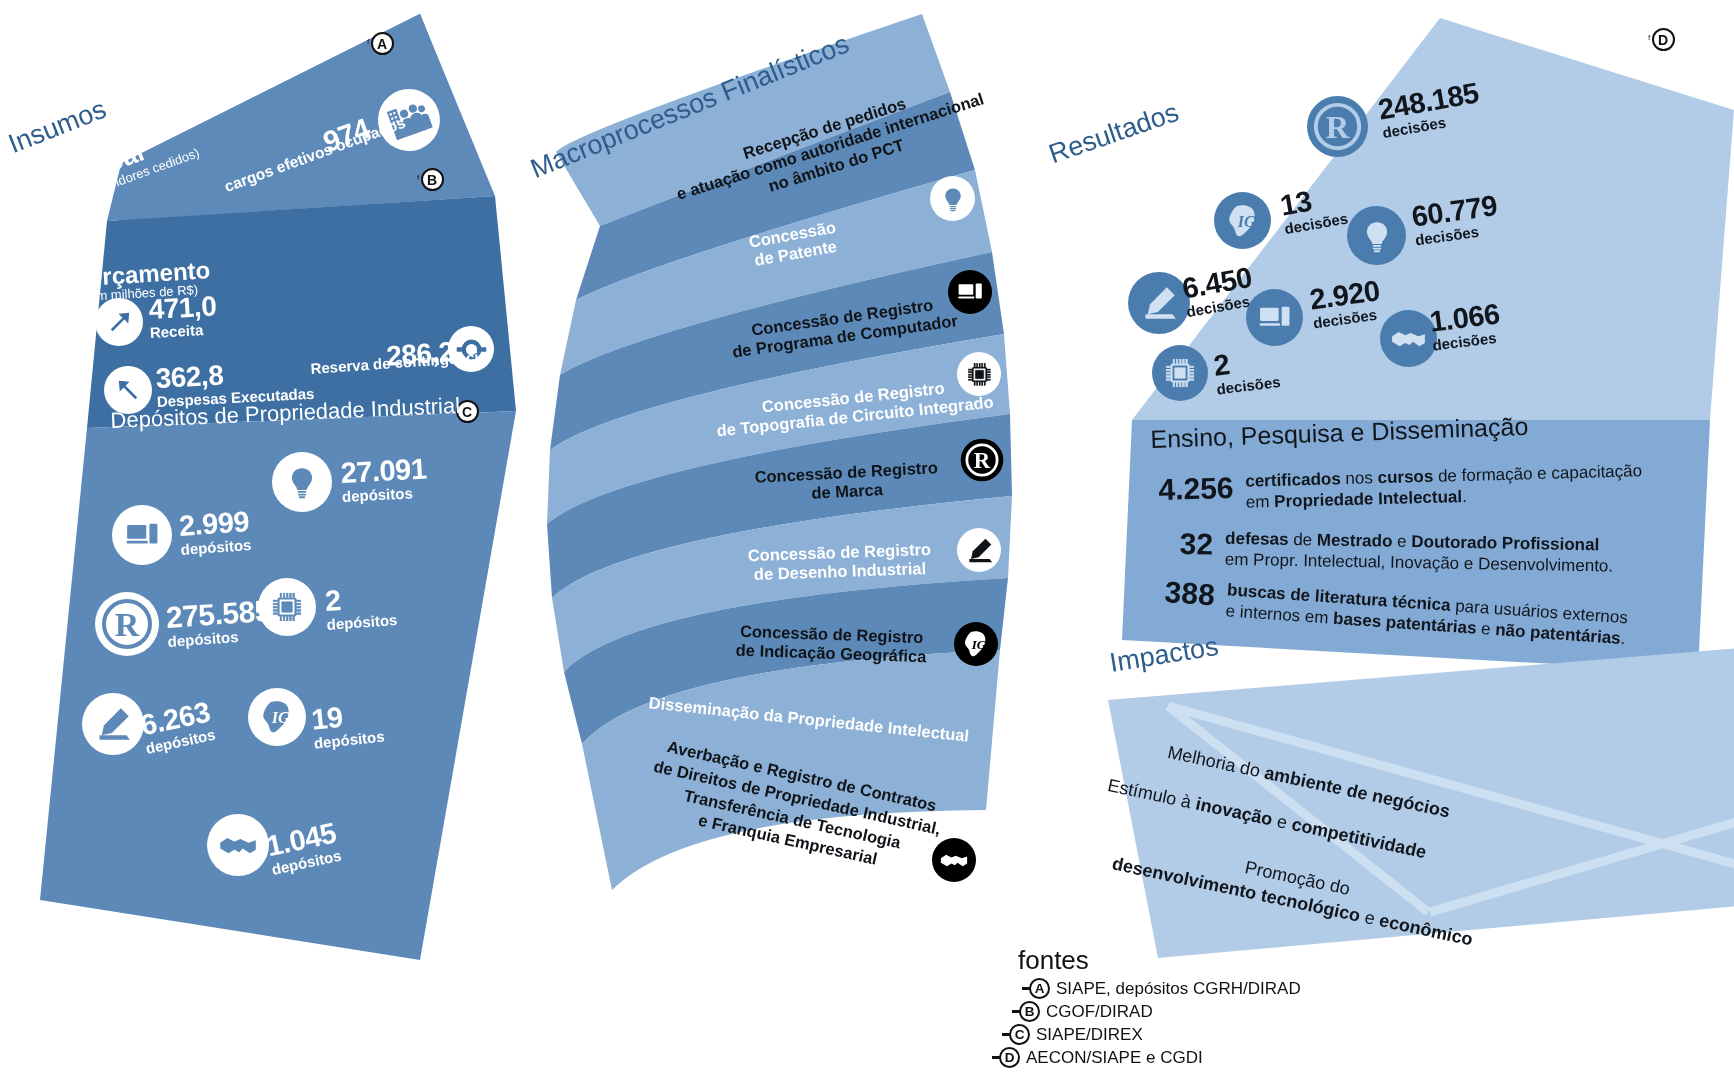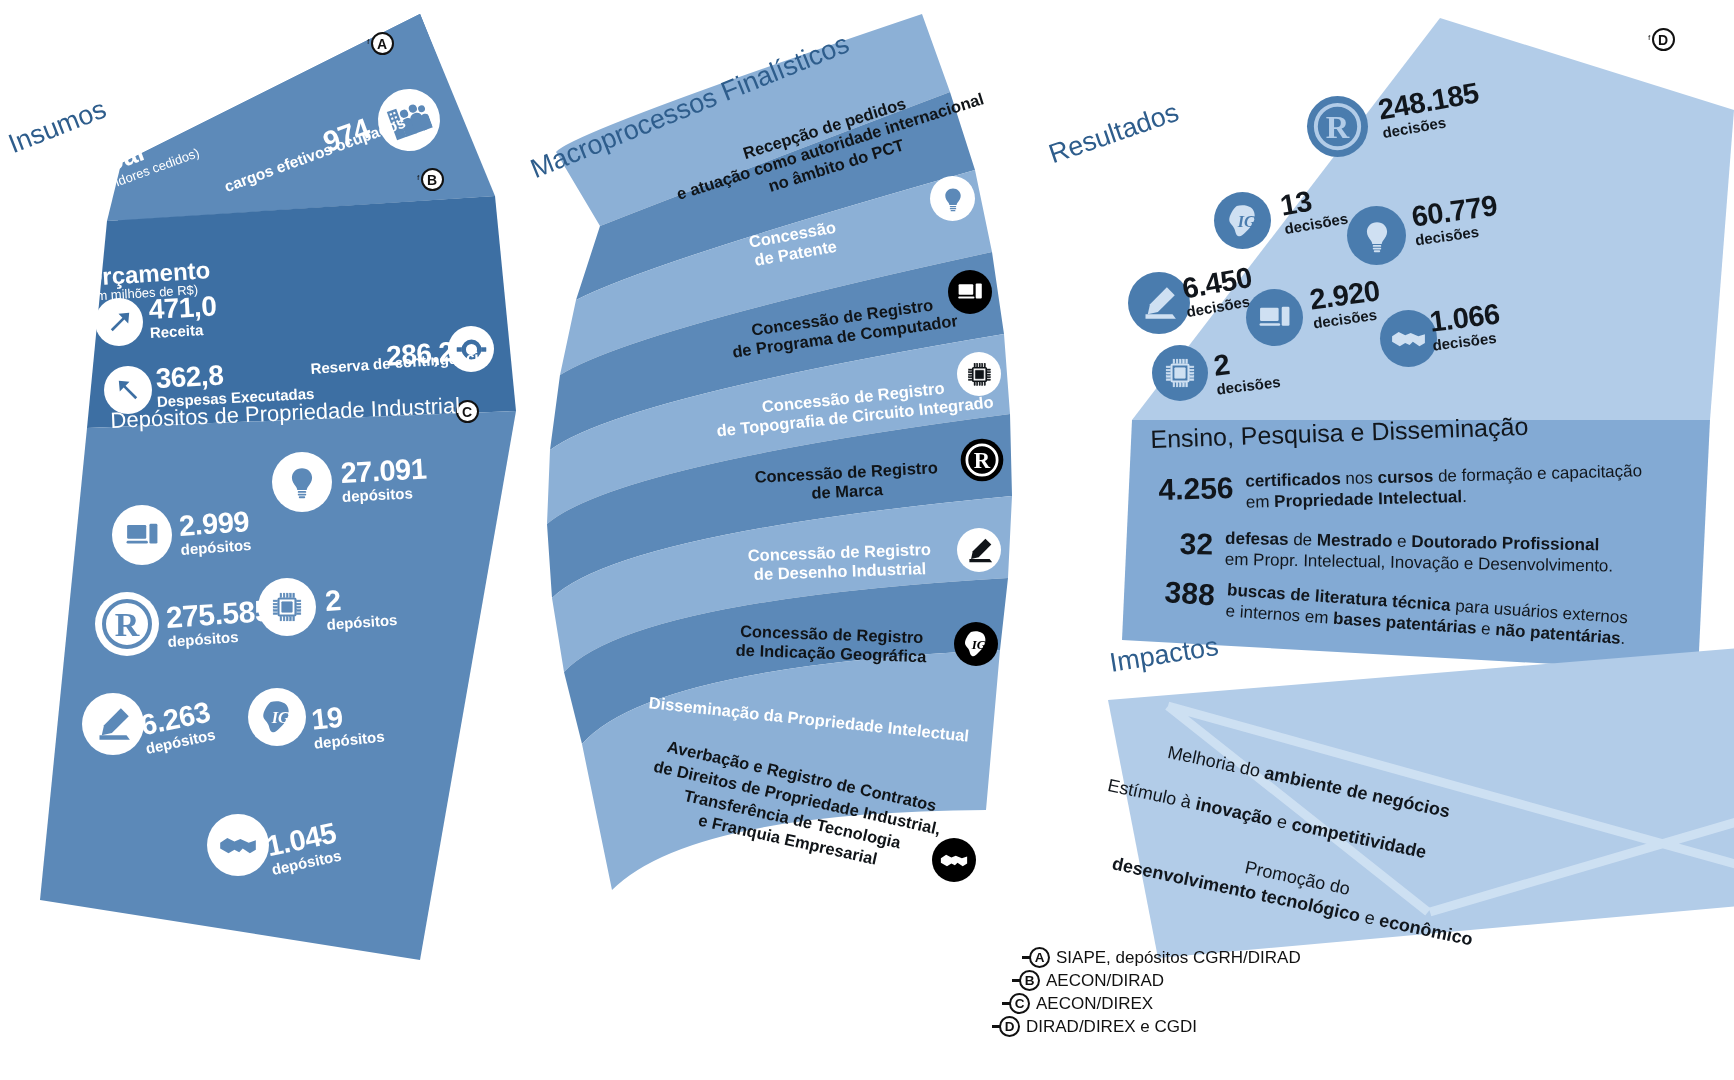--- a/index.html
+++ b/index.html
@@ -575,35 +575,36 @@
     <svg width="700" height="1000" style="position:absolute;left:0;top:0;pointer-events:none">
       <path d="M118 706 L700 868 M118 706 L378 912 M700 818 L380 912" stroke="#cfe0f2" stroke-width="9" fill="none" opacity="0.95"></path>
     </svg>
 
     <div class="imp-line" style="left:120px; top:742px; font-size:18px; transform:rotate(12deg); transform-origin:left top;">Melhoria do <b>ambiente de negócios</b></div>
     <div class="imp-line" style="left:60px; top:775px; font-size:18px; transform:rotate(12deg); transform-origin:left top;">Estímulo à <b>inovação</b> e <b>competitividade</b></div>
     <div class="imp-line" style="left:70px; top:828px; font-size:18px; line-height:1.35; text-align:center; transform:rotate(12deg); transform-origin:left top;">Promoção do<br><b>desenvolvimento tecnológico</b> e <b>econômico</b></div>
   </div>
 
   <div id="fontes">
+    <div class="ft-title">fontes</div>
     <div class="ft-row" style="margin-left:22px;">
       <span class="dash"></span>
       <span class="bub">A</span>
       <span>SIAPE, depósitos CGRH/DIRAD</span>
     </div>
     <div class="ft-row" style="margin-left:12px;">
       <span class="dash"></span>
       <span class="bub">B</span>
-      <span>AECON/DIRAD</span>
+      <span>CGOF/DIRAD</span>
     </div>
     <div class="ft-row" style="margin-left:2px;">
       <span class="dash"></span>
       <span class="bub">C</span>
-      <span>AECON/DIREX</span>
+      <span>SIAPE/DIREX</span>
     </div>
     <div class="ft-row" style="margin-left:-8px;">
       <span class="dash"></span>
       <span class="bub">D</span>
-      <span>DIRAD/DIREX e CGDI</span>
+      <span>AECON/SIAPE e CGDI</span>
     </div>
   </div>
 
 </div>
 
 </body></html>

